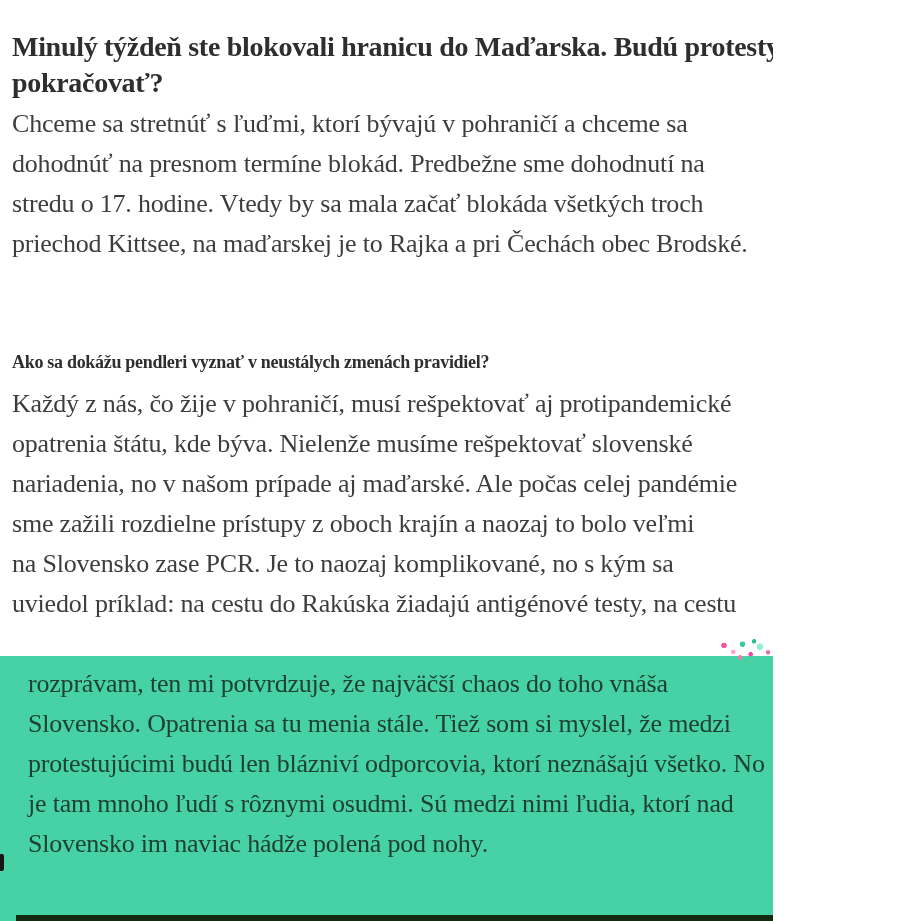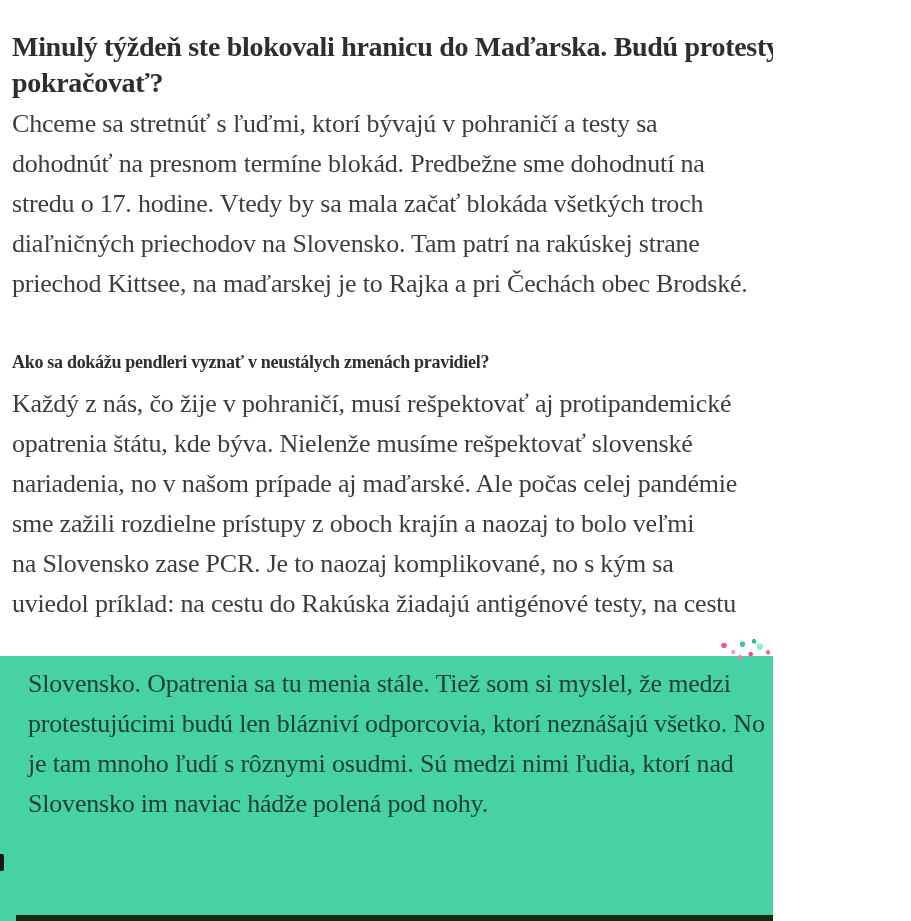--- a/index.html
+++ b/index.html
@@ -91,41 +91,41 @@
 <div class="page">
 
   <div class="abs teal-overlay" style="background: rgb(70, 210, 165);"></div>
 
   <h1 class="abs q-heading h1">
     <div class="line">Minulý týždeň ste blokovali hranicu do Maďarska. Budú protesty</div>
     <div class="line">pokračovať?</div>
   </h1>
 
   <div class="abs para p1">
-    <div class="line">Chceme sa stretnúť s ľuďmi, ktorí bývajú v pohraničí a testy sa</div>
+    <div class="line">Chceme sa stretnúť s ľuďmi, ktorí bývajú v pohraničí a chceme sa</div>
     <div class="line">dohodnúť na presnom termíne blokád. Predbežne sme dohodnutí na</div>
     <div class="line">stredu o 17. hodine. Vtedy by sa mala začať blokáda všetkých troch</div>
-    <div class="line">diaľničných priechodov na Slovensko. Tam patrí na rakúskej strane</div>
     <div class="line">priechod Kittsee, na maďarskej je to Rajka a pri Čechách obec Brodské.</div>
   </div>
 
   <h2 class="abs q-heading h2">
     <div class="line">Ako sa dokážu pendleri vyznať v neustálych zmenách pravidiel?</div>
   </h2>
 
   <div class="abs para p2">
     <div class="line">Každý z nás, čo žije v pohraničí, musí rešpektovať aj protipandemické</div>
     <div class="line">opatrenia štátu, kde býva. Nielenže musíme rešpektovať slovenské</div>
     <div class="line">nariadenia, no v našom prípade aj maďarské. Ale počas celej pandémie</div>
     <div class="line">sme zažili rozdielne prístupy z oboch krajín a naozaj to bolo veľmi</div>
     <div class="line">na Slovensko zase PCR. Je to naozaj komplikované, no s kým sa</div>
     <div class="line">uviedol príklad: na cestu do Rakúska žiadajú antigénové testy, na cestu</div>
   </div>
 
   <div class="abs teal-text">
+    <div class="line">rozprávam, ten mi potvrdzuje, že najväčší chaos do toho vnáša</div>
     <div class="line">Slovensko. Opatrenia sa tu menia stále. Tiež som si myslel, že medzi</div>
     <div class="line">protestujúcimi budú len blázniví odporcovia, ktorí neznášajú všetko. No</div>
     <div class="line">je tam mnoho ľudí s rôznymi osudmi. Sú medzi nimi ľudia, ktorí nad</div>
     <div class="line">Slovensko im naviac hádže polená pod nohy.</div>
   </div>
 
   <div class="abs glitch"></div>
 
   <div class="abs edge-tick" style="background: rgb(22, 22, 22);"></div>
 

